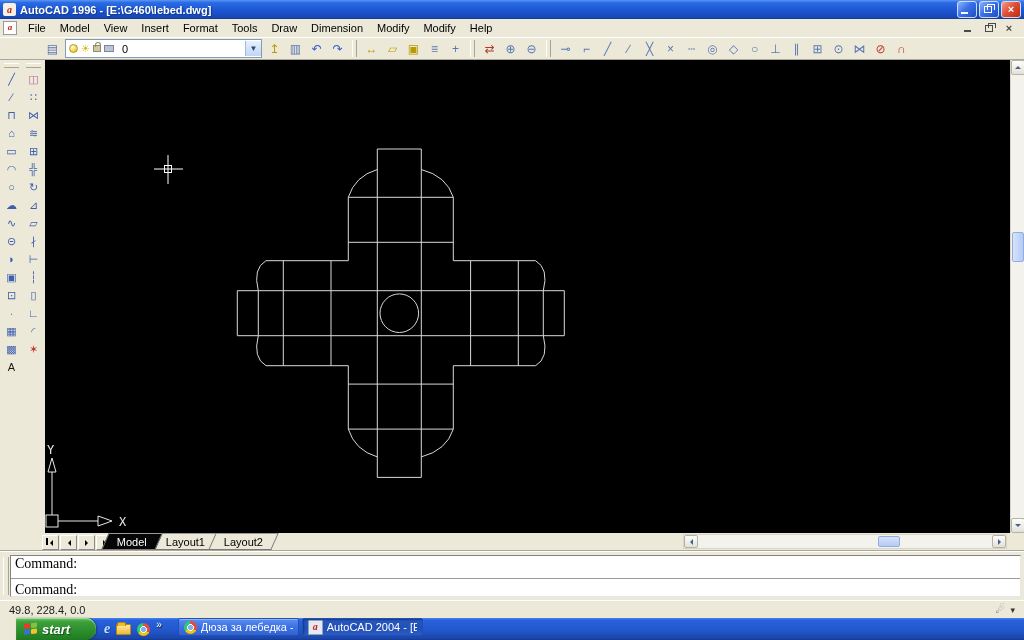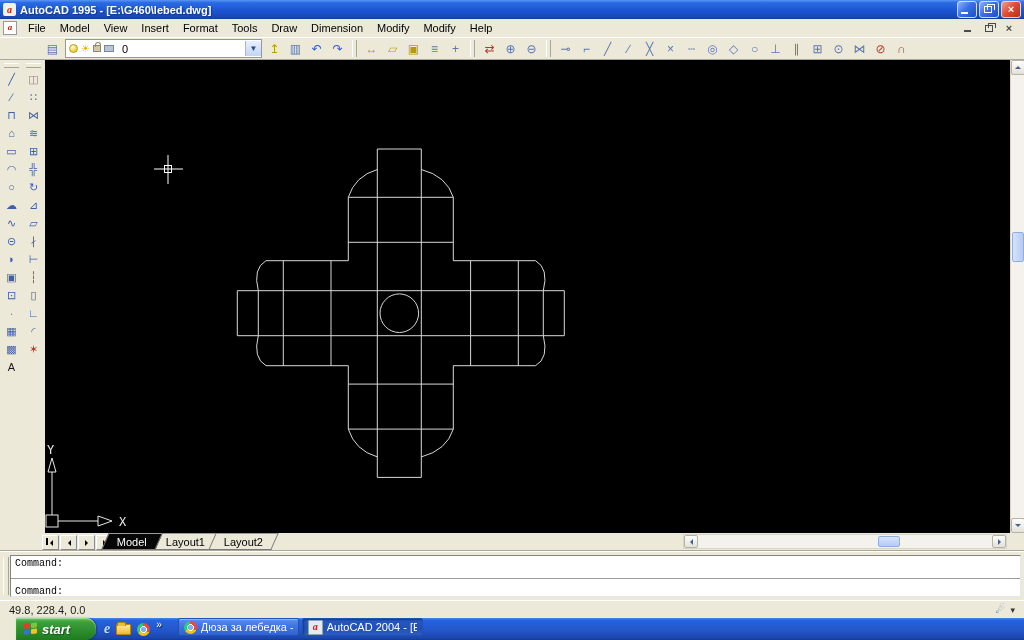--- a/index.html
+++ b/index.html
@@ -88,21 +88,21 @@
   .hscroll .sb-btn{height:13px}
   .h-thumb{position:absolute;left:194px;top:1px;width:22px;height:11px;border-radius:2px;
     background:linear-gradient(180deg,#d7e3fb,#b4cbf5);border:1px solid #93aede;box-sizing:border-box}
   
   .command{position:absolute;left:0;top:550px;width:1024px;height:50px;background:#ece9d8;
     border-top:1px solid #aca899;box-shadow:inset 0 1px 0 #fff;box-sizing:border-box}
   .cmd-grip{position:absolute;left:3px;top:6px;bottom:5px;width:4px;border-left:1px solid #fff;border-right:1px solid #a9a593}
   .cmd-inner{position:absolute;left:10px;top:4px;right:3px;bottom:3px;background:#fff;
     border:1px solid;border-color:#848484 #e6e6e6 #e6e6e6 #848484;display:flex;flex-direction:column}
   .cmd-history{flex:1;padding:1px 4px;border-bottom:1px solid #9a9a9a;overflow:hidden}
-  .cmd-line,.cmd-prompt{font-family:Liberation Mono, monospace;font-size:10px;line-height:13px;color:#000;white-space:pre}
+  .cmd-line,.cmd-prompt{font-family:Liberation Serif, serif;font-size:14px;line-height:13px;color:#000;white-space:pre}
   .cmd-prompt-row{height:15px;padding:1px 4px}
   
   .statusbar{position:absolute;left:0;top:600px;width:1024px;height:18px;background:#ece9d8;
     border-top:1px solid #fff;display:flex;align-items:center;box-sizing:border-box}
   .coords{width:192px;padding-left:9px;font-size:11px;color:#1a1a1a;flex:none}
   .toggle{margin:0 1px;padding:0 6px;height:16px;display:flex;align-items:center;font-size:10.5px;color:#1a1a1a;
     background:#ece9d8;border:1px solid;border-color:#fff #8a8a8a #8a8a8a #fff;box-sizing:border-box}
   .toggle.on{border-color:#8a8a8a #fff #fff #8a8a8a;background:#e6e2d1}
   .sb-right{margin-left:auto;display:flex;align-items:center;gap:5px;padding-right:9px}
   .comm-icon{font-size:11px;color:#4a6a9a;line-height:1}
@@ -155,21 +155,21 @@
   .tr-volume:after{content:"";position:absolute;left:2px;top:0;border:5.5px solid transparent;border-right:6px solid #e8e8e8;border-left:none}
   .tr-bluetooth{width:13px;height:13px;border-radius:50%;background:radial-gradient(circle at 35% 30%,#7aa8f8,#1d49c8);
     color:#fff;font:bold 9px/13px "Liberation Sans",sans-serif;text-align:center;border:1px solid #0f2f86;box-sizing:border-box}
   .tray-clock{color:#fff;font-size:11px;margin-left:2px}
 </style>
 </head>
 <body>
 
 <div class="titlebar">
   <div class="app-icon">a</div>
-  <div class="title-text">AutoCAD 1995 - [E:\G460\lebed.dwg]</div>
+  <div class="title-text">AutoCAD 1996 - [E:\G460\lebed.dwg]</div>
   <div class="win-btns">
     <div class="wbtn">
         <i class="g-min"></i>
       </div>
     <div class="wbtn">
         <i class="g-res"></i>
       </div>
     <div class="wbtn close">
         <span class="g-close">×</span>
       </div>

